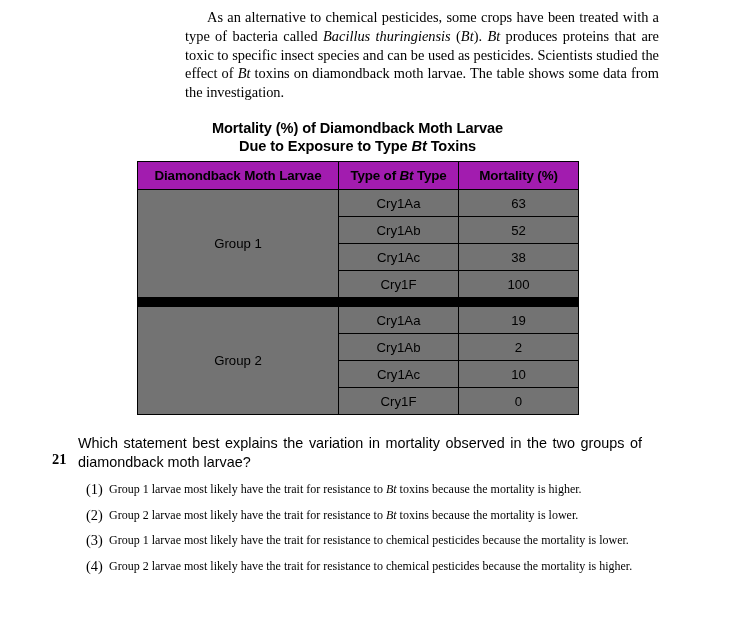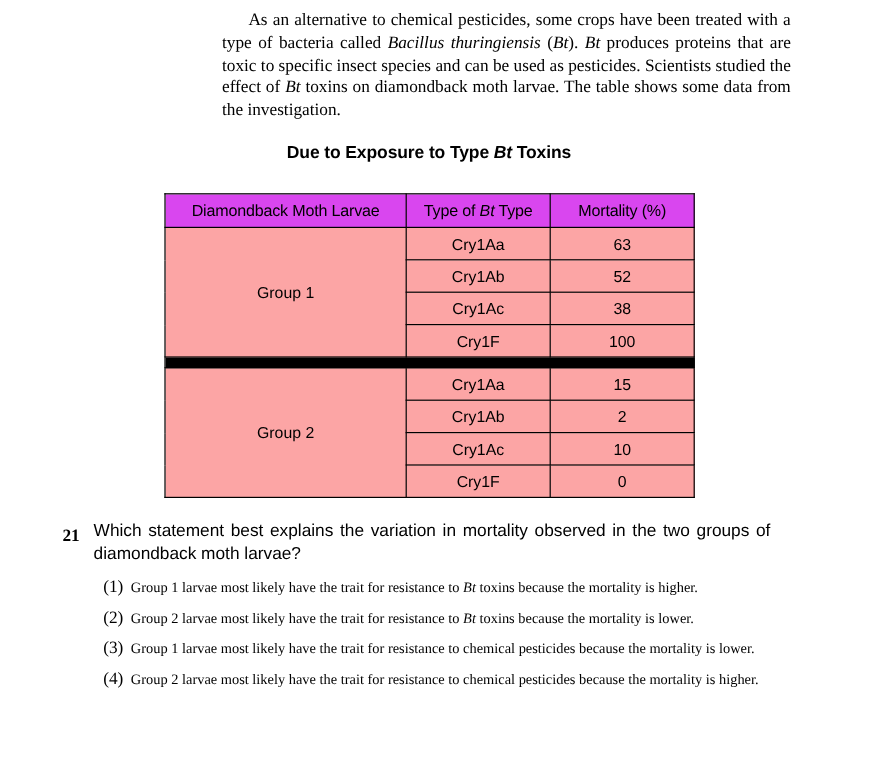--- a/index.html
+++ b/index.html
@@ -63,25 +63,25 @@
     table-layout: fixed;
     font-family: "Liberation Sans", sans-serif;
     font-size: 13px;
   }
   table.data-table th,
   table.data-table td {
     border: 1.6px solid #000000;
     padding: 0;
     text-align: center;
     vertical-align: middle;
-    background: #fca5a5;
+    background: #737373;
   }
   table.data-table th {
-    background: #d946ef;
-    font-weight: normal;
+    background: #a21caf;
+    font-weight: bold;
     font-size: 13.4px;
     height: 27px;
     letter-spacing: -0.15px;
   }
   col.c1 { width: 201px; }
   col.c2 { width: 120px; }
   col.c3 { width: 120px; }
 
   td.group-cell {
     font-size: 13.2px;
@@ -110,21 +110,21 @@
     width: 590px;
   }
   .question-row {
     display: block;
     position: relative;
     padding-left: 26px;
   }
   .q-number {
     position: absolute;
     left: 0;
-    top: 4px;
+    top: 16px;
     font-family: "Liberation Serif", serif;
     font-weight: bold;
     font-size: 14.4px;
     line-height: 18.6px;
   }
   .q-text {
     font-family: Liberation Sans, sans-serif;
     font-size: 14.4px;
     line-height: 18.6px;
     text-align: justify;
@@ -159,20 +159,21 @@
   .choice.justified .choice-text { text-align: justify; }
 </style>
 </head>
 <body>
 
 <div class="intro-block">
   <p class="intro-text" id="passage-paragraph"><span>As an alternative to chemical pesticides, some crops have been treated with a type of bacteria called </span><span class="ital">Bacillus thuringiensis</span><span> (</span><span class="ital">Bt</span><span>). </span><span class="ital">Bt</span><span> produces proteins that are toxic to specific insect species and can be used as pesticides. Scientists studied the effect of </span><span class="ital">Bt</span><span> toxins on diamondback moth larvae. The table shows some data from the investigation.</span></p>
 </div>
 
 <div class="table-title">
+  <span class="line">Mortality (%) of Diamondback Moth Larvae</span>
   <span class="line"><span>Due to Exposure to Type </span><span class="ital">Bt</span><span> Toxins</span></span>
 </div>
 
 <div class="data-table-wrap">
   <table class="data-table">
     <colgroup>
       <col class="c1">
         <col class="c2">
         <col class="c3">
     </colgroup>
@@ -200,21 +201,21 @@
         <tr>
           <td class="toxin-cell">Cry1F</td>
           <td class="mortality-cell">100</td>
         </tr>
         <tr class="divider-row">
           <td colspan="3"></td>
         </tr>
         <tr>
           <td class="group-cell" rowspan="4">Group 2</td>
           <td class="toxin-cell">Cry1Aa</td>
-          <td class="mortality-cell">15</td>
+          <td class="mortality-cell">19</td>
         </tr>
         <tr>
           <td class="toxin-cell">Cry1Ab</td>
           <td class="mortality-cell">2</td>
         </tr>
         <tr>
           <td class="toxin-cell">Cry1Ac</td>
           <td class="mortality-cell">10</td>
         </tr>
         <tr>

